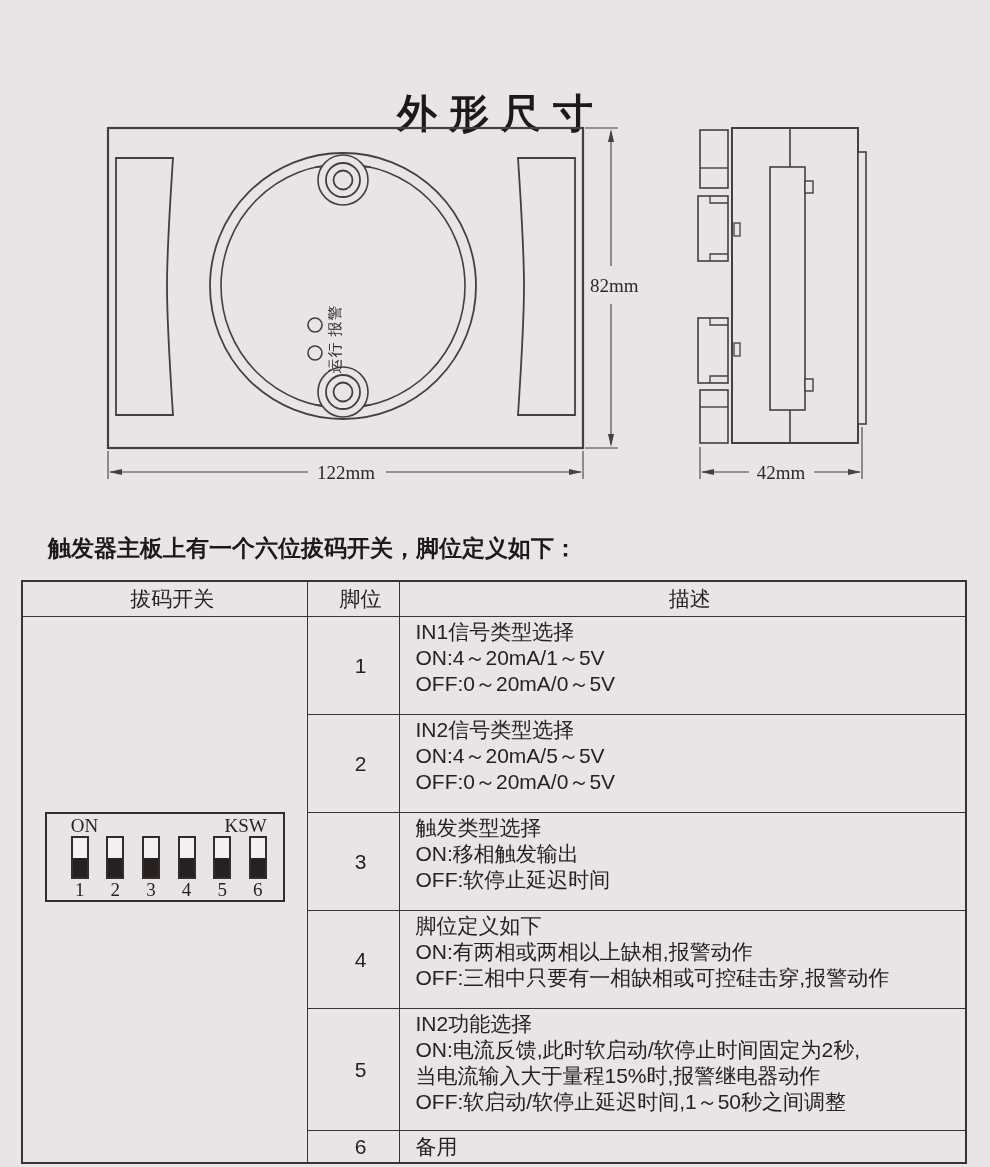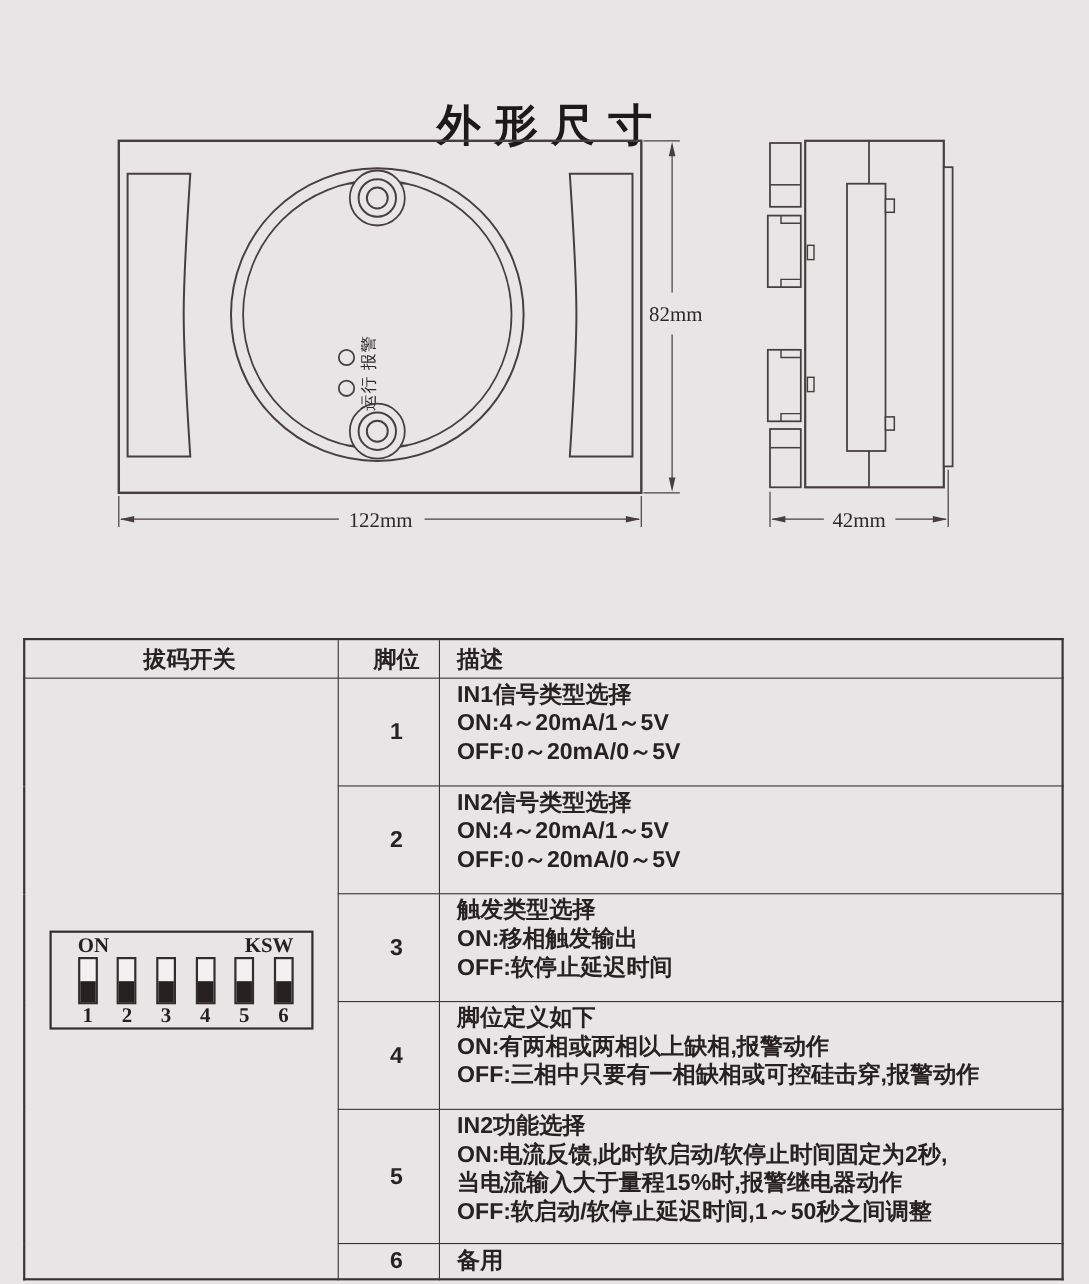--- a/index.html
+++ b/index.html
@@ -14,33 +14,33 @@
 
   svg{position:absolute;top:0;left:0;}
   .ln{stroke:#463e3f;fill:none;}
   .fillbg{fill:#e8e5e6;stroke:#463e3f;}
   .dim-label{font-family:"Liberation Serif",serif;font-size:19px;fill:#2e2829;}
   .led-label{font-family:"Liberation Sans",sans-serif;font-size:15px;fill:#2e2829;letter-spacing:1px;}
   .arrow{fill:#463e3f;stroke:none;}
 
   table.spec{position:absolute;top:580px;left:21px;width:946px;border-collapse:collapse;
              table-layout:fixed;font-size:21px;color:#272122;}
-  table.spec td,table.spec th{border:1.6px solid #3a3334;font-weight:bold;
+  table.spec td,table.spec th{border:1.6px solid #3a3334;font-weight:normal;
              font-family:"Liberation Sans",sans-serif;padding-left:16px;}
   table.spec{border:2.5px solid #3a3334;}
   .col-switch{width:285px;}
   .col-pin{width:92px;}
   .th-cell{height:32px;text-align:center;font-size:21px;}
-  .th-desc{text-align:left;padding-left:31px;}
+  .th-desc{text-align:center;padding-left:31px;}
   .pin-cell{text-align:center;vertical-align:middle;}
   .desc-cell{vertical-align:top;padding:2px 8px 2px 31px;line-height:26px;white-space:pre-line;}
   .dip-host{position:relative;vertical-align:top;}
 
   .dip-box{position:absolute;top:195px;left:50%;transform:translateX(-50%);
-           width:236px;height:86px;border:2px solid #332c2d;background:transparent;margin-top:34px;}
+           width:236px;height:86px;border:2px solid #332c2d;background:transparent;}
   .dip-labels{display:flex;justify-content:space-between;padding:1px 16px 0 24px;height:21px;
               font-family:"Liberation Serif",serif;font-size:19px;color:#241f20;}
   .dip-switches{display:flex;justify-content:space-between;padding:0 14px 0 22px;}
   .dip-unit{width:22px;display:flex;flex-direction:column;align-items:center;}
   .dip-sw{width:14px;height:39px;border:2px solid #332c2d;background:#f2f0f0;position:relative;}
   .dip-knob{position:absolute;left:0;right:0;bottom:0;height:19px;background:#262021;}
   .dip-num{font-family:"Liberation Serif",serif;font-size:19px;color:#241f20;line-height:22px;}
 </style>
 </head>
 <body>
@@ -133,20 +133,21 @@
       <line class="ln" x1="700" y1="447" x2="700" y2="479" stroke-width="1.1"></line>
       <line class="ln" x1="862" y1="427" x2="862" y2="479" stroke-width="1.1"></line>
       <line class="ln" x1="702" y1="472" x2="749" y2="472" stroke-width="1.1"></line>
       <line class="ln" x1="814" y1="472" x2="860" y2="472" stroke-width="1.1"></line>
       <polygon class="arrow" points="701,472 714,469 714,475"></polygon>
       <polygon class="arrow" points="861,472 848,469 848,475"></polygon>
       <text class="dim-label" x="781" y="479" text-anchor="middle">42mm</text>
     </g>
   </svg>
 
+  <div class="intro">触发器主板上有一个六位拔码开关，脚位定义如下：</div>
 
   <table class="spec">
     <colgroup>
         <col class="col-switch">
         <col class="col-pin">
         <col>
       </colgroup>
     <tbody>
         <tr>
       <th class="th-cell">拔码开关</th>
@@ -201,21 +202,21 @@
         </div>
       </td>
       <td class="pin-cell" style="height:95px">1</td>
       <td class="desc-cell">IN1信号类型选择
 ON:4～20mA/1～5V
 OFF:0～20mA/0～5V</td>
     </tr>
     <tr>
       <td class="pin-cell" style="height:95px">2</td>
       <td class="desc-cell">IN2信号类型选择
-ON:4～20mA/1～5V
+ON:4～20mA/5～5V
 OFF:0～20mA/0～5V</td>
     </tr>
     <tr>
       <td class="pin-cell" style="height:95px">3</td>
       <td class="desc-cell">触发类型选择
 ON:移相触发输出
 OFF:软停止延迟时间</td>
     </tr>
     <tr>
       <td class="pin-cell" style="height:95px">4</td>

